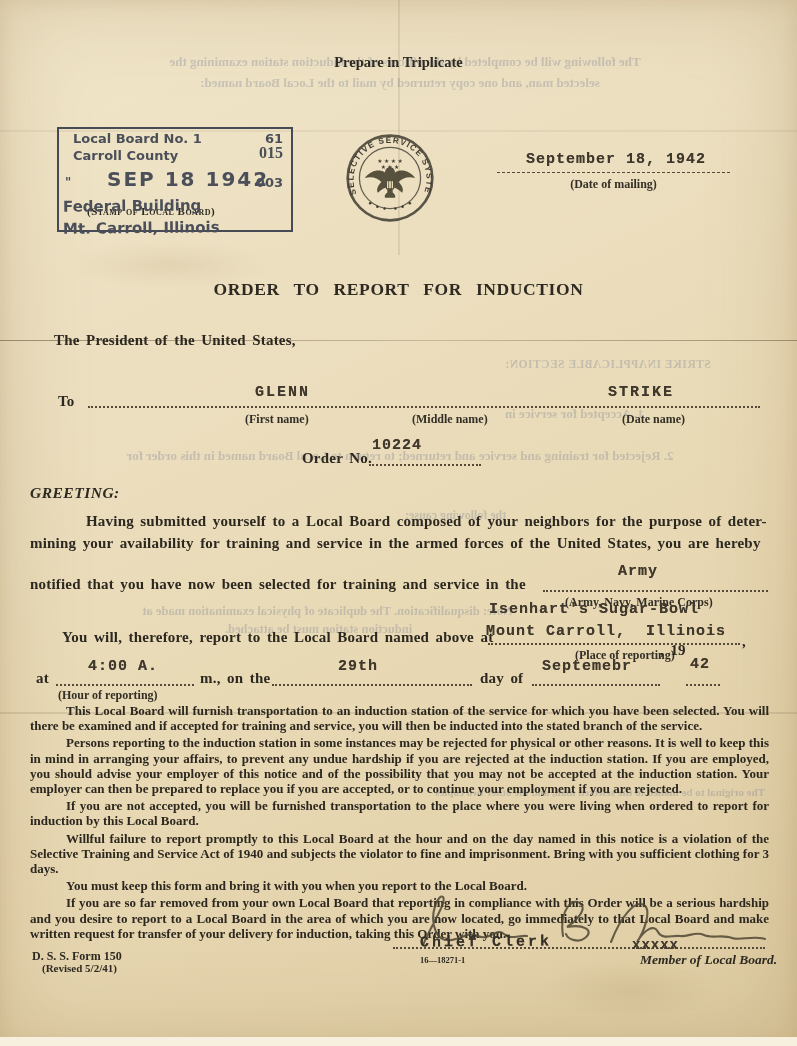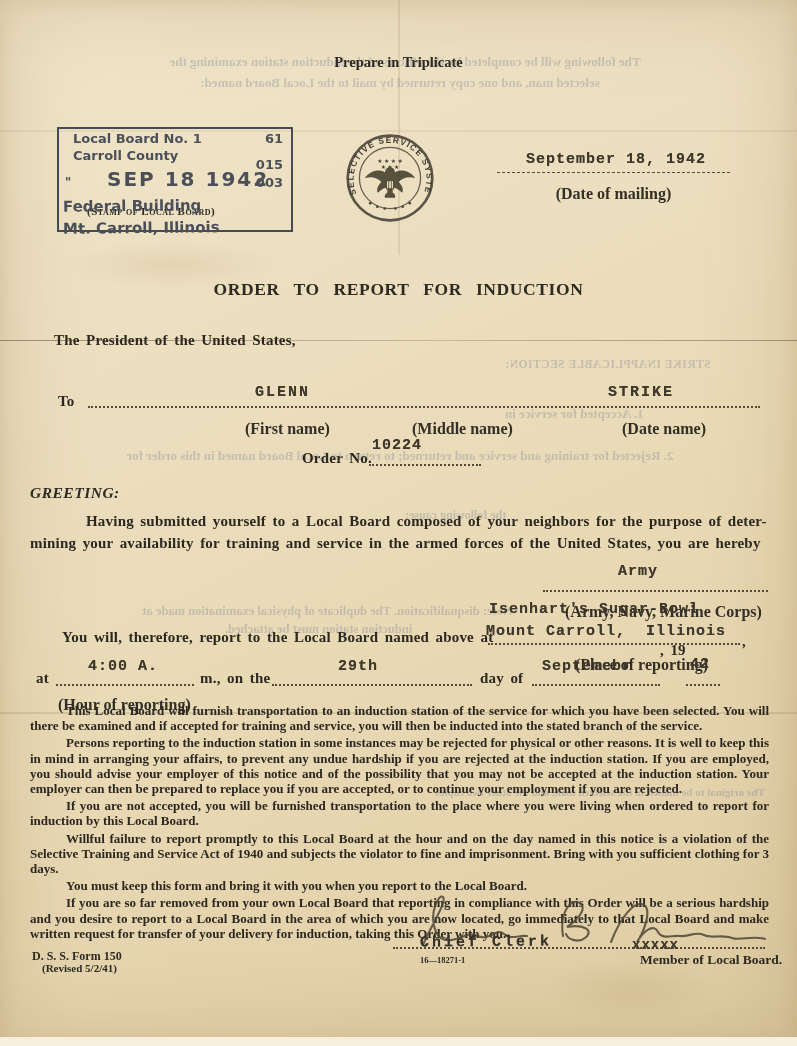--- a/index.html
+++ b/index.html
@@ -8,21 +8,21 @@
     background:linear-gradient(155deg,#f1e6ca 0%,#ecdfc0 30%,#e9dab6 55%,#e3d2ab 80%,#dccaa0 100%);
     box-shadow:inset 0 0 90px rgba(150,120,70,.28), inset 0 0 18px rgba(140,110,60,.15);
     color:#2e2a22;}
   .abs{position:absolute;}
   .serif{font-family:"Liberation Serif",serif;color:#2e2a22;font-weight:bold;}
   .typed{font-family:"Liberation Mono",monospace;font-weight:bold;color:#3f382c;white-space:pre;
     text-shadow:0 0 .6px rgba(60,48,32,.65);}
   .stampink{font-family:"DejaVu Sans",sans-serif;font-weight:bold;color:#4b4f59;}
   .dotline{border-bottom:2px dotted #554a38;height:0;}
   .dashline{border-bottom:1.5px dashed #554a38;height:0;}
-  .lbl{font-size:16px;color:#332f26;margin-top:8px;}
+  .lbl{font-size:12px;color:#332f26;}
   .bleed{transform:scaleX(-1);color:rgba(108,120,146,.30);filter:blur(.6px);
     font-weight:bold;font-family:"Liberation Serif",serif;white-space:nowrap;}
   .crease{background:linear-gradient(to right,rgba(90,72,48,.55),rgba(90,72,48,.25) 55%,rgba(90,72,48,.5));height:1px;}
   .creasesoft{background:rgba(110,88,58,.16);height:2px;}
   .vcrease{background:rgba(120,98,64,.14);width:2px;}
   .bodytext{width:739px;text-align:justify;font-size:13px;line-height:15.2px;color:#2c2820;}
   .bodytext p{margin:0 0 2px 0;text-indent:36px;}
   .mainline{font-size:15px;word-spacing:2.5px;letter-spacing:.2px;color:#2c2820;}
   .scanedge{background:#f7f0df;}
   .stain{border-radius:50%;background:radial-gradient(ellipse at center,rgba(150,120,70,.12),rgba(150,120,70,0) 70%);}
@@ -48,21 +48,21 @@
   <div class="abs stain" style="left:540px;top:960px;width:180px;height:60px;"></div>
   <div class="abs stain" style="left:60px;top:240px;width:220px;height:50px;"></div>
   <div class="abs scanedge" style="left:0;top:1037px;width:797px;height:9px;"></div>
 
   <div class="abs serif" style="left:0;top:54px;width:797px;text-align:center;font-weight:bold;font-size:14.5px;">Prepare in Triplicate</div>
 
   <div class="abs" style="left:57px;top:127px;width:232px;height:101px;border:2px solid #454a55;">
     <div class="abs stampink" style="left:14px;top:2px;font-size:13px;">Local Board No. 1</div>
     <div class="abs stampink" style="right:8px;top:2px;font-size:13px;">61</div>
     <div class="abs stampink" style="left:14px;top:19px;font-size:13px;">Carroll County</div>
-    <div class="abs stampink" style="right:8px;top:28px;font-size:13px;">015</div>
+    <div class="abs stampink" style="right:8px;top:15px;font-size:16px;font-family:Liberation Serif, serif;">015</div>
     <div class="abs stampink" style="left:6px;top:46px;font-size:12px;">"</div>
     <div class="abs stampink" style="left:48px;top:38px;font-size:20px;letter-spacing:2px;">SEP 18 1942</div>
     <div class="abs stampink" style="right:8px;top:46px;font-size:13px;">003</div>
     <div class="abs serif" style="left:28px;top:76px;font-size:11px;font-variant:small-caps;letter-spacing:.5px;">(Stamp of Local Board)</div>
     <div class="abs stampink" style="left:4px;top:68px;font-size:15px;transform:rotate(-.6deg);">Federal Building</div>
     <div class="abs stampink" style="left:4px;top:90px;font-size:15px;transform:rotate(-.6deg);">Mt. Carroll, Illinois</div>
   </div>
 
   <div class="abs" style="left:345px;top:133px;width:90px;height:90px;">
     <svg width="90" height="90" viewBox="0 0 100 100">
@@ -107,20 +107,21 @@
 
   <div class="abs typed" style="left:372px;top:437px;font-size:15px;letter-spacing:1px;">10224</div>
   <div class="abs serif mainline" style="left:302px;top:450px;">Order No.</div>
   <div class="abs dotline" style="left:369px;top:464px;width:112px;"></div>
 
   <div class="abs serif" style="left:30px;top:484px;font-weight:bold;font-style:italic;font-size:15.5px;letter-spacing:.5px;">GREETING:</div>
 
   <div class="abs serif mainline" style="left:30px;top:513px;width:739px;text-indent:56px;text-align:justify;">Having submitted yourself to a Local Board composed of your neighbors for the purpose of deter-</div>
   <div class="abs serif mainline" style="left:30px;top:535px;width:739px;text-align:justify;">mining your availability for training and service in the armed forces of the United States, you are hereby</div>
 
+  <div class="abs serif mainline" style="left:30px;top:576px;">notified that you have now been selected for training and service in the</div>
   <div class="abs typed" style="left:618px;top:563px;font-size:15px;letter-spacing:1px;">Army</div>
   <div class="abs dotline" style="left:543px;top:590px;width:225px;"></div>
   <div class="abs lbl serif" style="left:565px;top:595px;">(Army, Navy, Marine Corps)</div>
 
   <div class="abs typed" style="left:489px;top:601px;font-size:15px;letter-spacing:1px;">Isenhart's Sugar-Bowl</div>
   <div class="abs typed" style="left:486px;top:623px;font-size:15px;letter-spacing:1px;">Mount Carroll,  Illinois</div>
   <div class="abs serif mainline" style="left:62px;top:629px;">You will, therefore, report to the Local Board named above at</div>
   <div class="abs dotline" style="left:488px;top:643px;width:252px;"></div>
   <div class="abs serif mainline" style="left:742px;top:633px;">,</div>
   <div class="abs lbl serif" style="left:575px;top:648px;">(Place of reporting)</div>
@@ -152,18 +153,18 @@
     <svg width="365" height="72" viewBox="0 0 365 72">
       <path fill="none" stroke="#4f4635" stroke-width="2.1" stroke-linecap="round" opacity=".85" d="M8,55 C18,32 32,12 28,7 C24,3 13,24 21,42 C27,55 40,50 52,45 C60,42 63,49 71,47 C79,45 83,39 89,44 C95,50 104,45 112,46
            M148,46 C144,20 158,6 166,14 C172,20 160,32 152,37 C168,34 180,40 170,48 C164,53 153,50 151,44
            M196,52 C206,26 220,10 229,15 C237,20 229,42 222,52 C230,39 239,34 243,42 C247,50 257,45 265,46 C273,47 281,41 289,45 C297,49 307,44 317,48 C325,51 338,45 350,49"></path>
     </svg>
   </div>
   <div class="abs dotline" style="left:393px;top:947px;width:372px;"></div>
   <div class="abs typed" style="left:420px;top:934px;font-size:15px;letter-spacing:3px;color:#36322a;transform:rotate(-.4deg);">Chief Clerk</div>
   <div class="abs serif" style="left:420px;top:955px;font-size:8.5px;">16—18271-1</div>
   <div class="abs typed" style="left:632px;top:937px;font-size:14px;letter-spacing:1px;">xxxxx</div>
-  <div class="abs serif" style="left:640px;top:952px;font-size:13.5px;font-weight:bold;">Member of Local Board.</div>
+  <div class="abs serif" style="left:640px;top:952px;font-size:13.5px;font-weight:bold;font-style:italic;">Member of Local Board.</div>
 
   <div class="abs serif" style="left:32px;top:949px;font-size:12px;font-weight:bold;">D. S. S. Form 150</div>
   <div class="abs serif" style="left:42px;top:962px;font-size:11px;font-weight:bold;">(Revised 5/2/41)</div>
 
 </div>
 
 </body></html>

